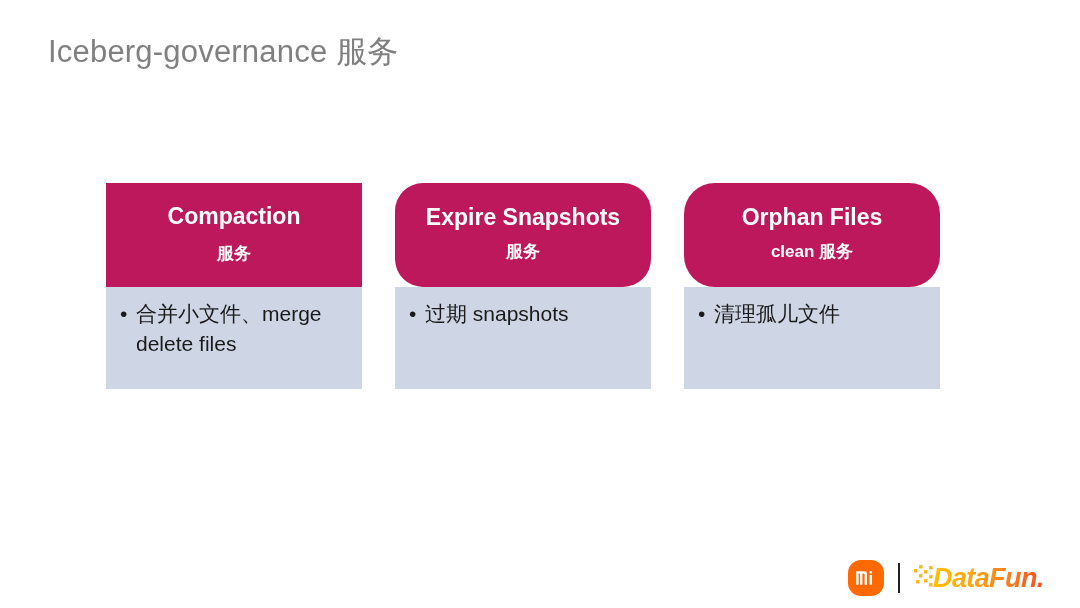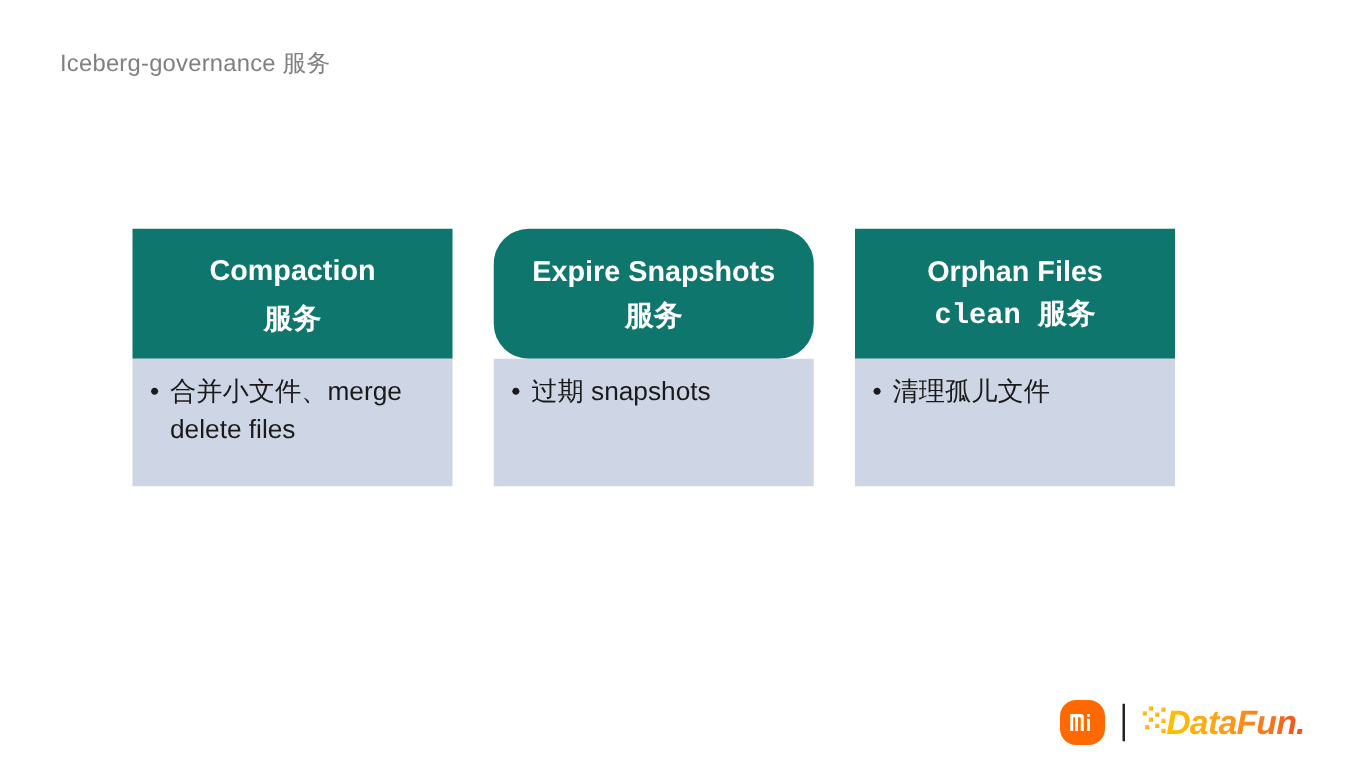--- a/index.html
+++ b/index.html
@@ -18,21 +18,21 @@
     width: 1080px;
     height: 608px;
     background: #ffffff;
   }
 
   
   .slide-title {
     position: absolute;
     left: 48px;
     top: 32px;
-    font-size: 19px;
+    font-size: 31px;
     line-height: 40px;
     color: #808080;
     font-weight: 400;
     white-space: nowrap;
     letter-spacing: 0.2px;
   }
 
   
   .cards {
     position: absolute;
@@ -41,38 +41,38 @@
     display: flex;
     flex-direction: row;
     gap: 33px;
   }
   .card {
     width: 256px;
     display: flex;
     flex-direction: column;
   }
   .card-header {
-    background: #0f766e;
+    background: #be185d;
     color: #ffffff;
     text-align: center;
     font-weight: bold;
     box-sizing: border-box;
     width: 100%;
     display: flex;
     flex-direction: column;
     align-items: center;
     justify-content: center;
   }
   .card-header .hdr-line1 {
     font-size: 23px;
     line-height: 30px;
     white-space: nowrap;
   }
   .card-header .hdr-line2 {
-    font-size: 23px;
+    font-size: 17px;
     line-height: 30px;
     white-space: nowrap;
   }
   .card-body {
     background: #ced6e6;
     box-sizing: border-box;
     width: 100%;
   }
   .bullet-row {
     display: flex;
@@ -99,23 +99,23 @@
   .card-1 .card-header .hdr-line2 { line-height: 40px; }
   .card-1 .card-body { height: 102px; padding: 12px 10px 0 14px; }
 
   
   .card-2 .card-header { height: 104px; border-radius: 28px; }
   .card-2 .card-header .hdr-line1 { line-height: 34px; }
   .card-2 .card-header .hdr-line2 { line-height: 36px; }
   .card-2 .card-body { height: 102px; padding: 12px 10px 0 14px; }
 
   
-  .card-3 .card-header { height: 104px; }
+  .card-3 .card-header { height: 104px; border-radius: 31px; }
   .card-3 .card-header .hdr-line1 { line-height: 34px; }
-  .card-3 .card-header .hdr-line2 { line-height: 36px; font-family: Liberation Mono, monospace; }
+  .card-3 .card-header .hdr-line2 { line-height: 36px; }
   .card-3 .card-body { height: 102px; padding: 12px 10px 0 14px; }
 
   
   .footer-logos {
     position: absolute;
     right: 18px;
     bottom: 8px;
     display: flex;
     flex-direction: row;
     align-items: center;

